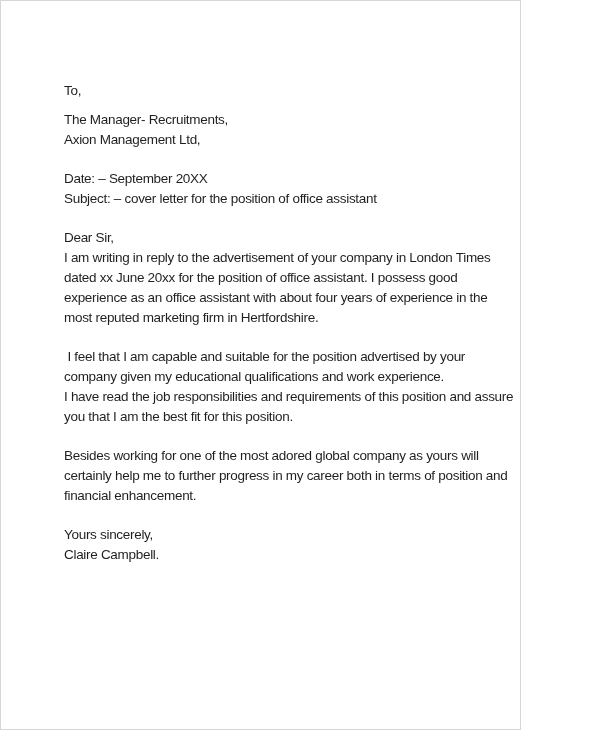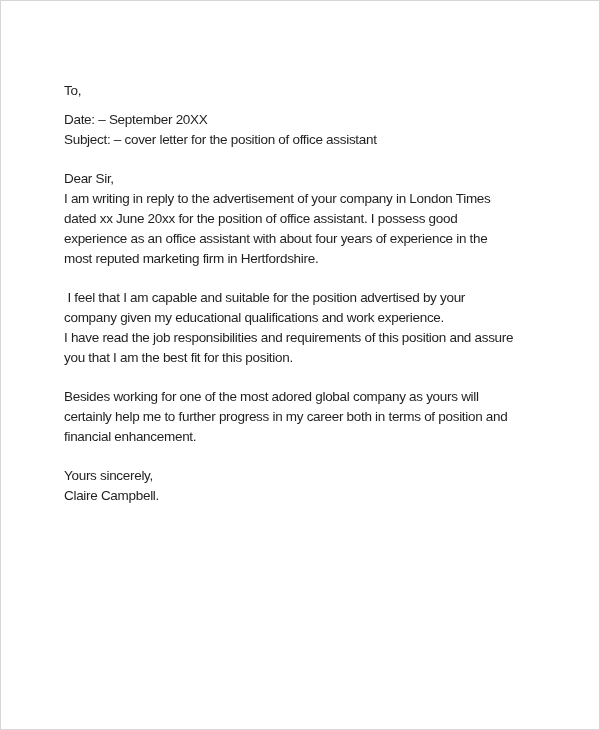--- a/index.html
+++ b/index.html
@@ -3,21 +3,21 @@
 <meta charset="utf-8">
 <style>
   html, body {
     margin: 0;
     padding: 0;
     background: #ffffff;
   }
   .page {
     position: relative;
     box-sizing: border-box;
-    width: 600px;
+    width: 521px;
     height: 730px;
     background: var(--page-bg, #ffffff);
     border: 1px solid var(--page-border, #d7d7d7);
     overflow: hidden;
   }
   .letter {
     box-sizing: border-box;
     padding: 80px 30px 0 63px;
     width: 600px;
     font-family: "Liberation Sans", sans-serif;
@@ -36,20 +36,22 @@
   .para.last {
     margin-bottom: 8px;
   }
 </style>
 </head>
 <body>
 
 <div class="page">
   <div class="letter">
     <p class="para tight">To,</p>
+    <p class="para">The Manager- Recruitments,
+Axion Management Ltd,</p>
     <p class="para">Date: – September 20XX
 Subject: – cover letter for the position of office assistant</p>
     <p class="para">Dear Sir,
 I am writing in reply to the advertisement of your company in London Times
 dated xx June 20xx for the position of office assistant. I possess good
 experience as an office assistant with about four years of experience in the
 most reputed marketing firm in Hertfordshire.</p>
     <p class="para"> I feel that I am capable and suitable for the position advertised by your
 company given my educational qualifications and work experience.
 I have read the job responsibilities and requirements of this position and assure

